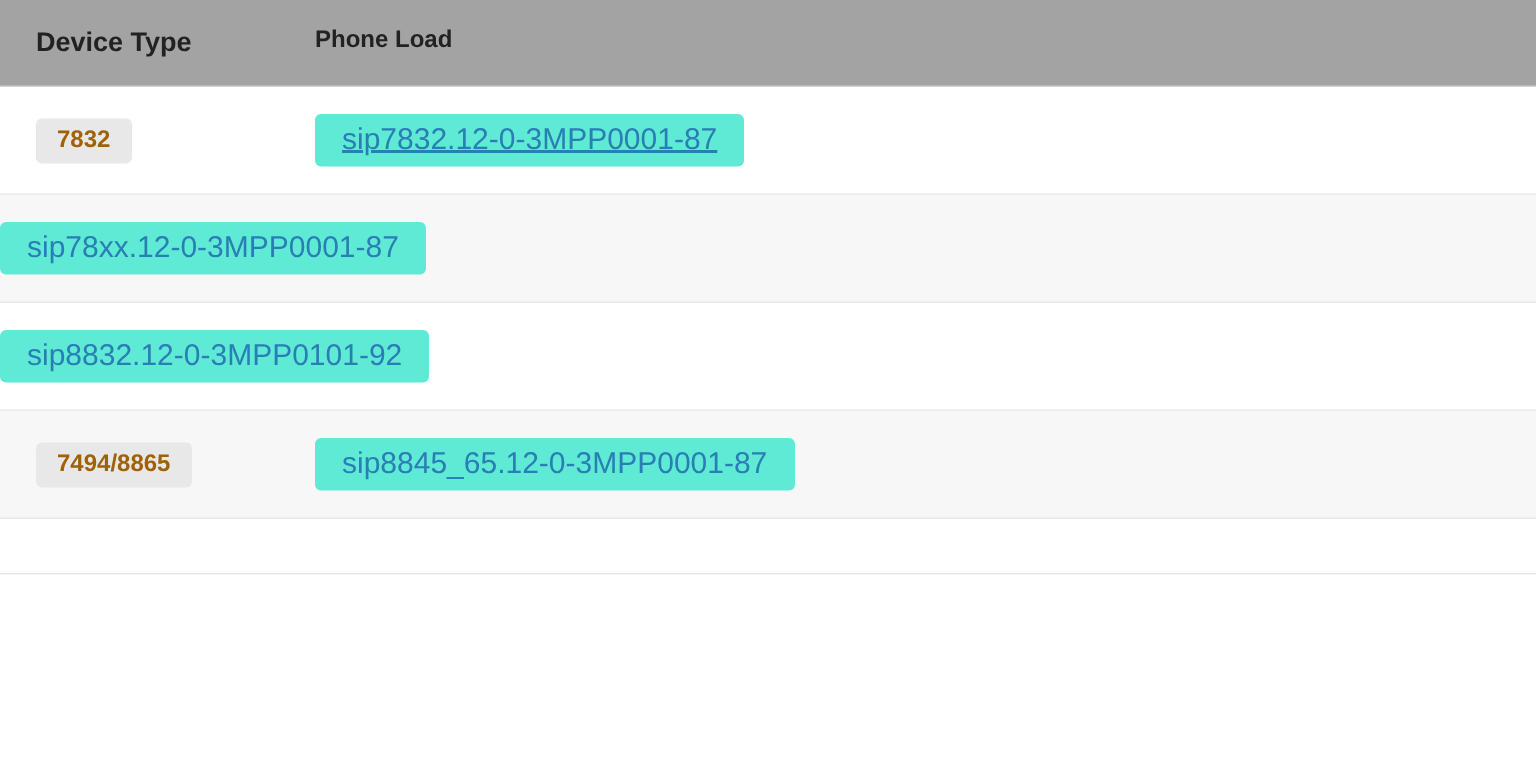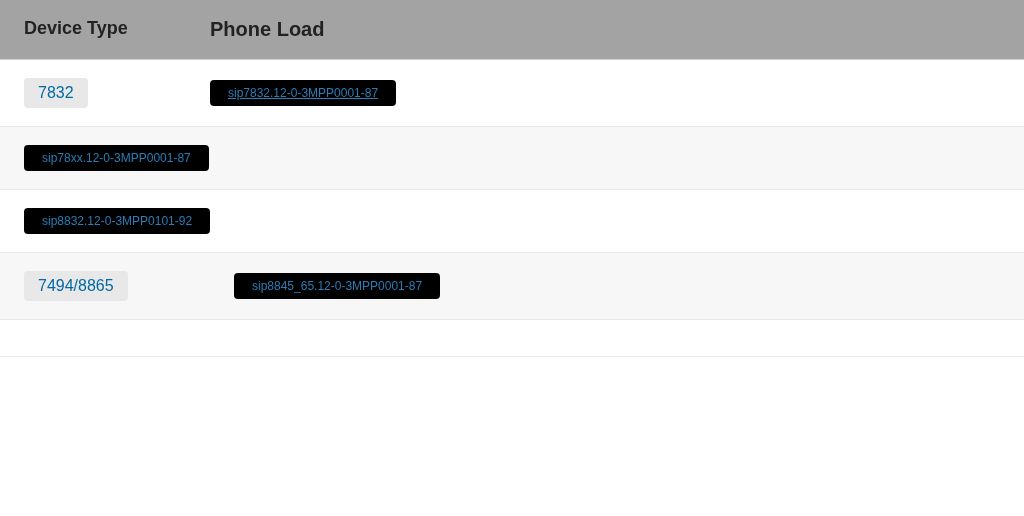--- a/index.html
+++ b/index.html
@@ -28,21 +28,21 @@
       min-width: 210px;
       padding-left: 24px;
       font-weight: 700;
       font-size: 18px;
       color: #222;
     }
 
     .col-phone-load {
       flex: 1;
       font-weight: 700;
-      font-size: 20px;
+      font-size: 16px;
       color: #222;
     }
 
     .table-row {
       display: flex;
       align-items: center;
       padding: 18px 0;
       border-bottom: 1px solid #e8e8e8;
     }
 
@@ -59,42 +59,41 @@
       min-width: 210px;
       padding-left: 24px;
     }
 
     .device-type-badge {
       display: inline-block;
       background: #e8e8e8;
       border-radius: 4px;
       padding: 6px 14px;
       font-size: 16px;
-      color: #0369a1;
-      font-weight: 400;
+      color: #a16207;
+      font-weight: 700;
     }
 
     .phone-load-cell {
       flex: 1;
     }
 
     .phone-load-badge {
       display: inline-block;
-      background: #000000;
+      background: #5eead4;
       border-radius: 4px;
       padding: 6px 18px;
-      font-size: 12px;
+      font-size: 20px;
       color: #2a7db5;
       text-decoration: underline;
       cursor: pointer;
     }
 
     .phone-load-badge.no-underline {
       text-decoration: none;
-      margin-left: 24px;
     }
   </style>
 </head>
 <body>
 
 <div>
   <div class="table-header">
     <div class="col-device-type">Device Type</div>
     <div class="col-phone-load">Phone Load</div>
   </div>

